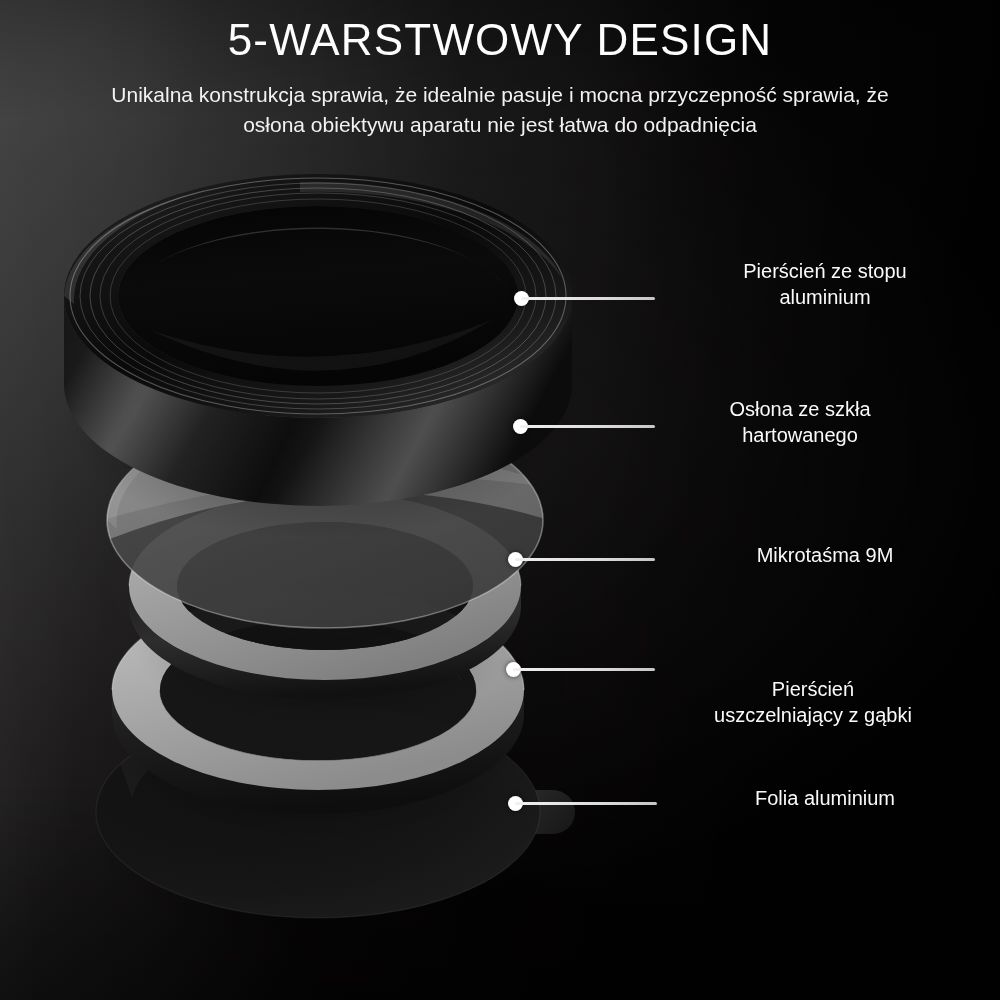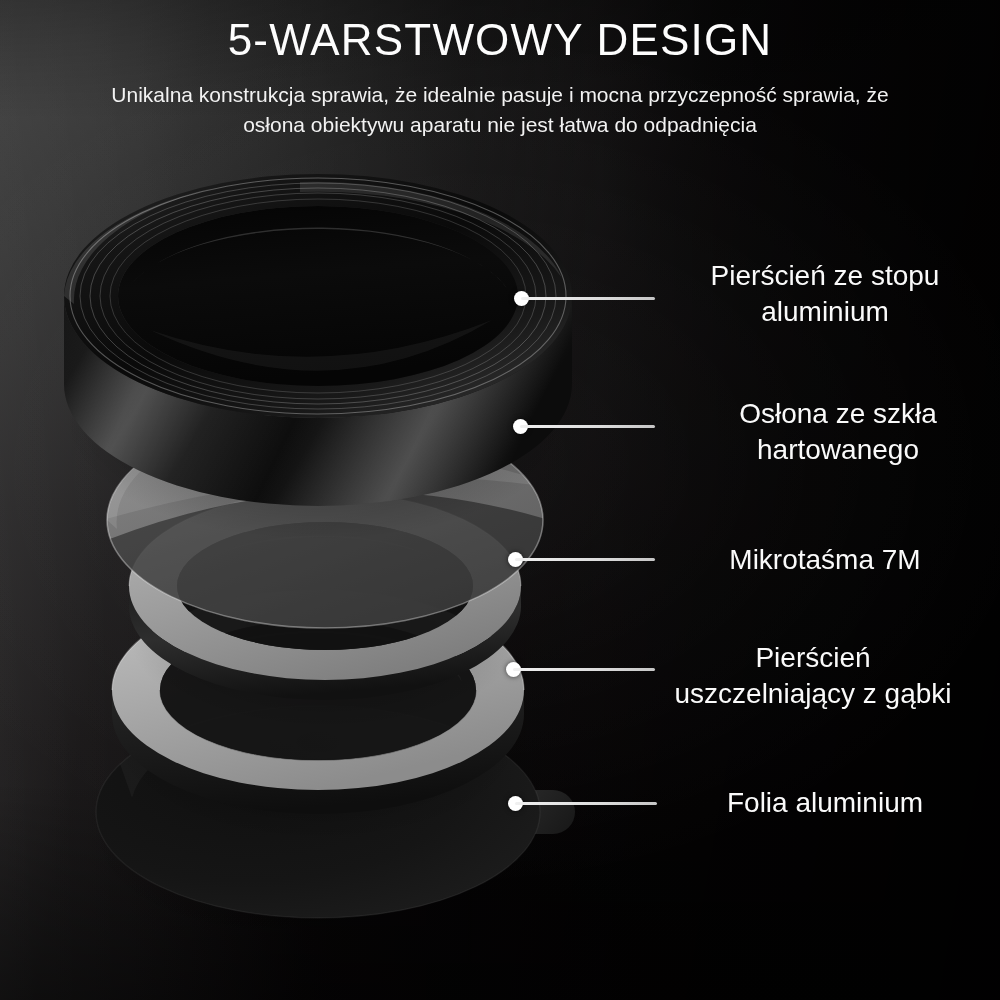--- a/index.html
+++ b/index.html
@@ -57,21 +57,21 @@
   .callout{position:absolute;}
   .dot{
     position:absolute;width:15px;height:15px;border-radius:50%;
     background:#ffffff;box-shadow:0 0 5px rgba(0,0,0,.6);
   }
   .leader{
     position:absolute;height:3px;border-radius:2px;
     background:linear-gradient(90deg,#f0f0f0 0%,#dcdcdc 60%,#c6c6c6 100%);
   }
   .clabel{
-    position:absolute;color:#fafafa;font-size:28px;line-height:1.30;
+    position:absolute;color:#fafafa;font-size:20px;line-height:1.30;
     font-weight:500;text-align:center;white-space:pre-line;
   }
 </style>
 </head>
 <body>
 
 <div id="root">
 
   <div class="bg-base"></div>
   <div class="bg-sheen"></div>
@@ -250,34 +250,34 @@
     <div class="callout">
       <span class="dot" style="left:514px;top:291px;"></span>
       <span class="leader" style="left:521px;top:297px;width:134px;"></span>
       <span class="clabel" style="left:665px;top:258px;width:320px;">Pierścień ze stopu
 aluminium</span>
     </div>
 
     <div class="callout">
       <span class="dot" style="left:513px;top:419px;"></span>
       <span class="leader" style="left:520px;top:425px;width:135px;"></span>
-      <span class="clabel" style="left:678px;top:396px;width:320px;">Osłona ze szkła
+      <span class="clabel" style="left:640px;top:396px;width:320px;">Osłona ze szkła
 hartowanego</span>
     </div>
 
     <div class="callout">
       <span class="dot" style="left:508px;top:552px;"></span>
       <span class="leader" style="left:515px;top:558px;width:140px;"></span>
-      <span class="clabel" style="left:665px;top:542px;width:320px;">Mikrotaśma 7M</span>
+      <span class="clabel" style="left:665px;top:542px;width:320px;">Mikrotaśma 9M</span>
     </div>
 
     <div class="callout">
       <span class="dot" style="left:506px;top:662px;"></span>
       <span class="leader" style="left:513px;top:668px;width:142px;"></span>
-      <span class="clabel" style="left:640px;top:640px;width:346px;">Pierścień
+      <span class="clabel" style="left:640px;top:676px;width:346px;">Pierścień
 uszczelniający z gąbki</span>
     </div>
 
     <div class="callout">
       <span class="dot" style="left:508px;top:796px;"></span>
       <span class="leader" style="left:515px;top:802px;width:142px;"></span>
       <span class="clabel" style="left:665px;top:785px;width:320px;">Folia aluminium</span>
     </div>
 
   </div>

